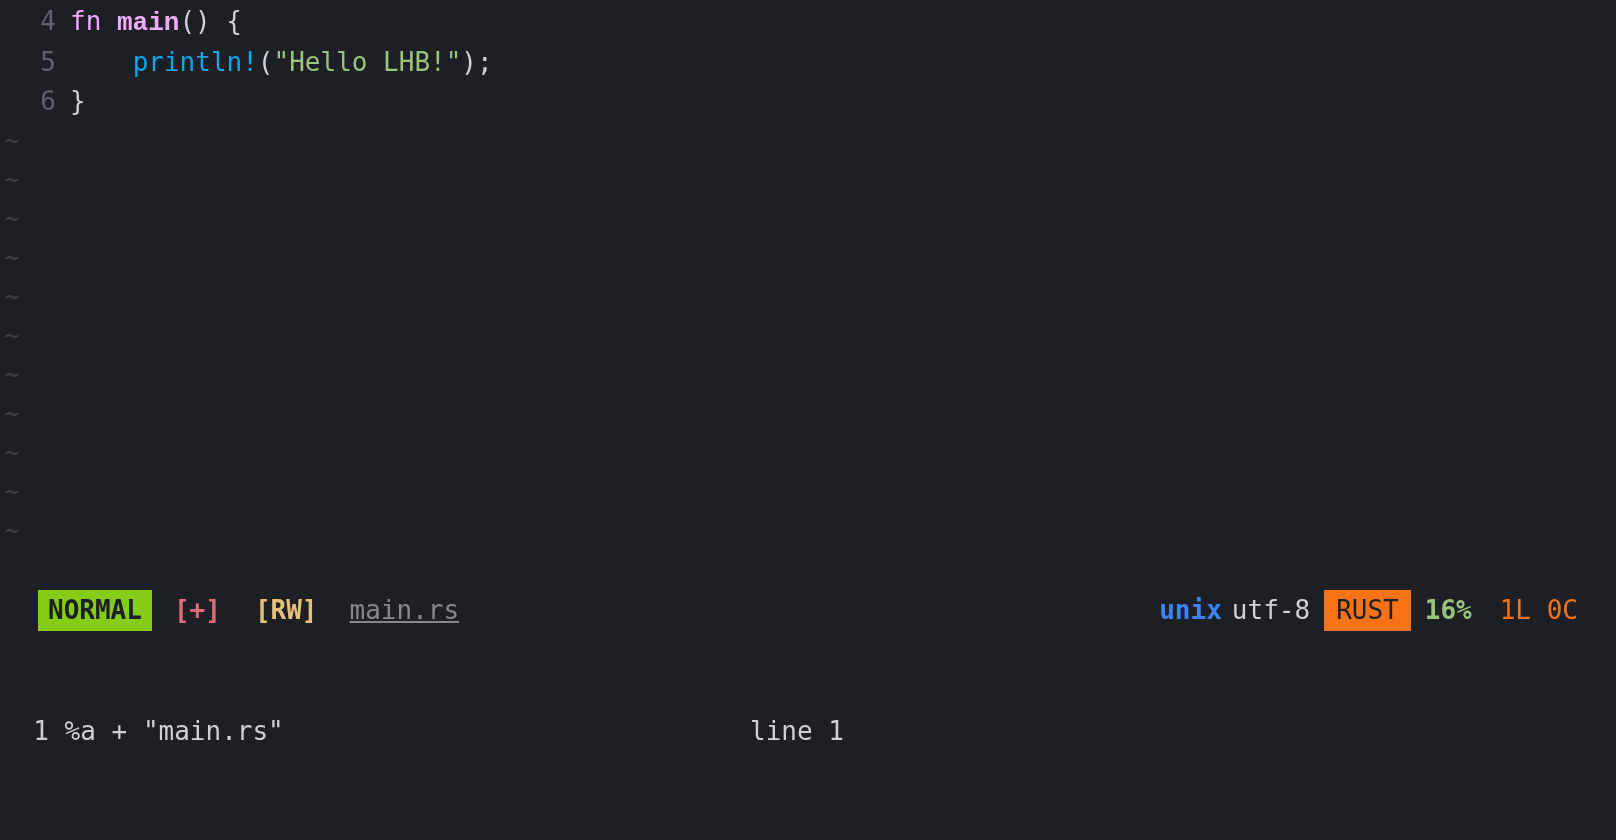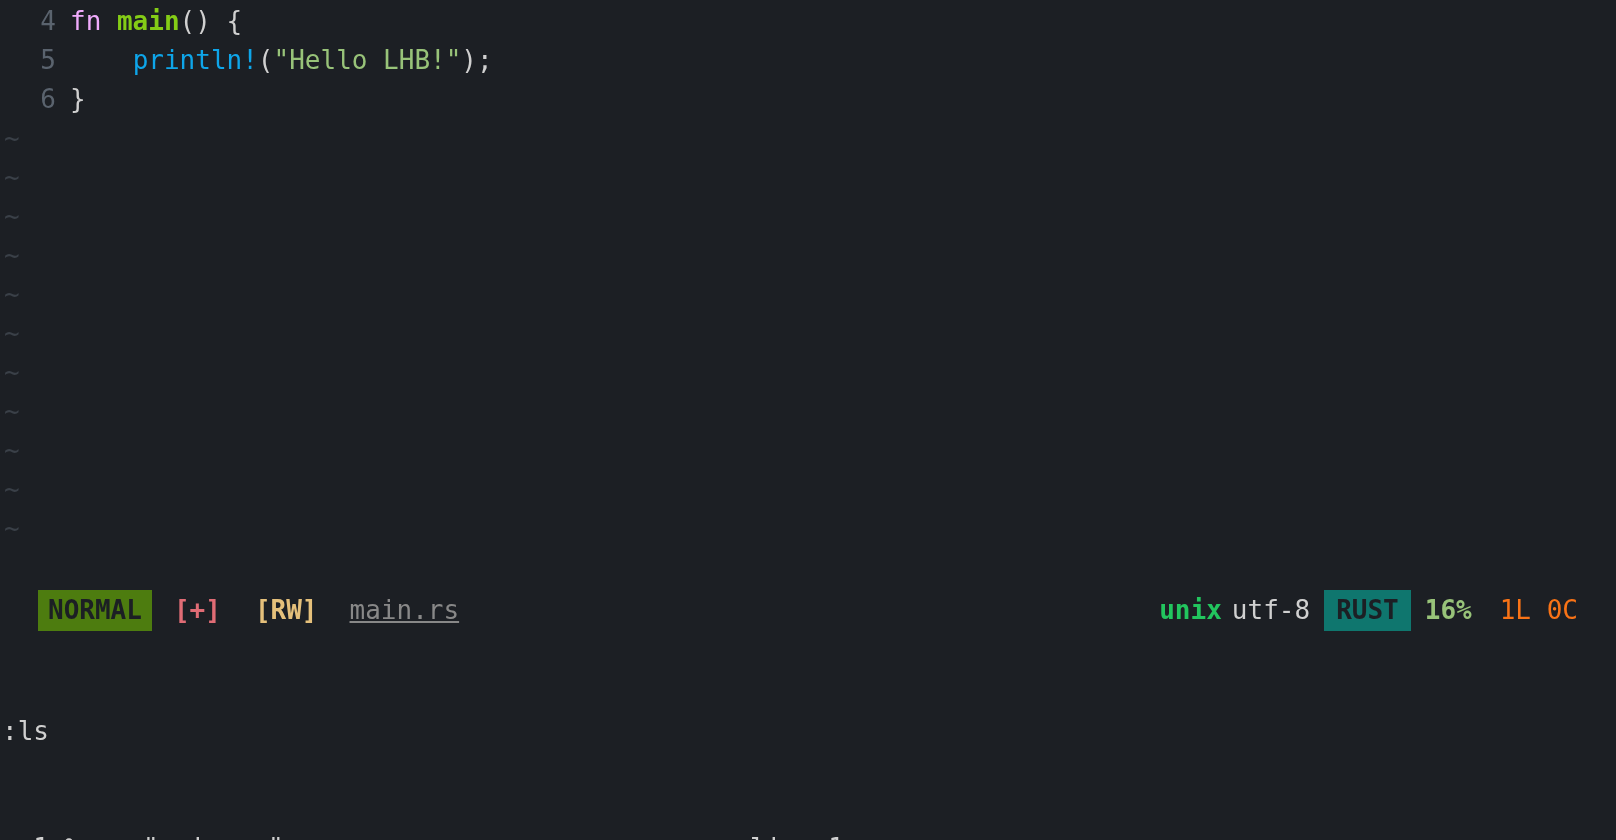--- a/index.html
+++ b/index.html
@@ -22,47 +22,47 @@
   white-space: pre;
 }
 .gutter {
   width: 70px;
   text-align: right;
   padding-right: 14px;
   color: #5a636e;
 }
 .code { white-space: pre; }
 .kw { color: #f0abfc; margin-top: 16px; }
-.fn { color: #84cc16; font-weight: bold; }
+.fn { color: #f0abfc; font-weight: bold; font-family: Liberation Mono, monospace; }
 .macro { color: #0ea5e9; }
 .paren { color: #d0d0d0; }
 .str { color: #98c379; }
 .tilde { color: #3a4048; padding-left: 4px; }
 .statusbar {
   position: absolute;
   left: 0; right: 0;
   top: 590px;
   display: flex;
   align-items: center;
   padding: 0 38px 0 38px;
   height: 40px;
 }
 .badge-mode {
-  background: #4d7c0f;
+  background: #84cc16;
   color: #1c1f24;
   font-weight: bold;
   padding: 1px 10px;
 }
 .badge-modified { color: #e06c75; font-weight: bold; margin-left: 22px; }
 .badge-rw { color: #e5c07b; font-weight: bold; margin-left: 34px; }
 .badge-file { color: #888; text-decoration: underline; margin-left: 32px; }
 .spacer { flex: 1; }
-.badge-unix { color: #22c55e; font-weight: bold; margin-right: 10px; }
+.badge-unix { color: #3b82f6; font-weight: bold; margin-right: 10px; }
 .badge-enc { color: #d0d0d0; margin-right: 14px; }
-.badge-lang { background: #0f766e; color: #1c1f24; font-weight: bold; padding: 1px 12px; margin-right: 14px; }
+.badge-lang { background: #f97316; color: #1c1f24; font-weight: normal; padding: 1px 12px; margin-right: 14px; }
 .badge-pct { color: #98c379; font-weight: bold; margin-right: 28px; }
 .badge-pos { color: #f97316; }
 .cmdarea {
   position: absolute;
   left: 2px; right: 0;
   top: 634px;
   white-space: pre;
 }
 .cmd-line { white-space: pre; }
 .buf-row { display:flex; white-space: pre; }
@@ -100,16 +100,15 @@
   <span class="badge-file">main.rs</span>
   <span class="spacer"></span>
   <span class="badge-unix">unix</span>
   <span class="badge-enc">utf-8</span>
   <span class="badge-lang">RUST</span>
   <span class="badge-pct">16%</span>
   <span class="badge-pos">1L 0C</span>
 </div>
 
 <div class="cmdarea">
-  <div class="cmd-line">:ls</div>
   <div id="buffer-list"><div class="buf-row"><span class="buf-left">  1 %a + "main.rs"</span><span class="buf-right">line 1</span></div></div>
   
 </div>
 
 </body></html>

